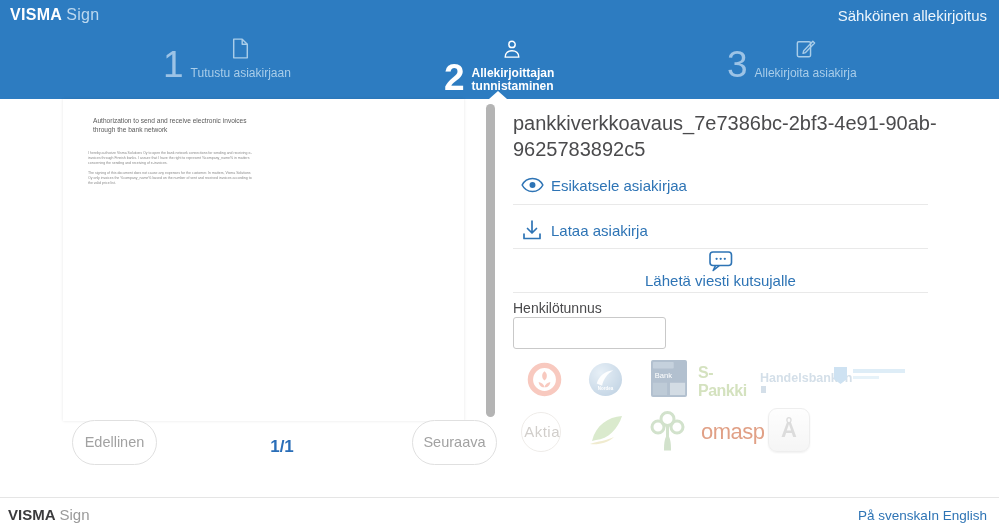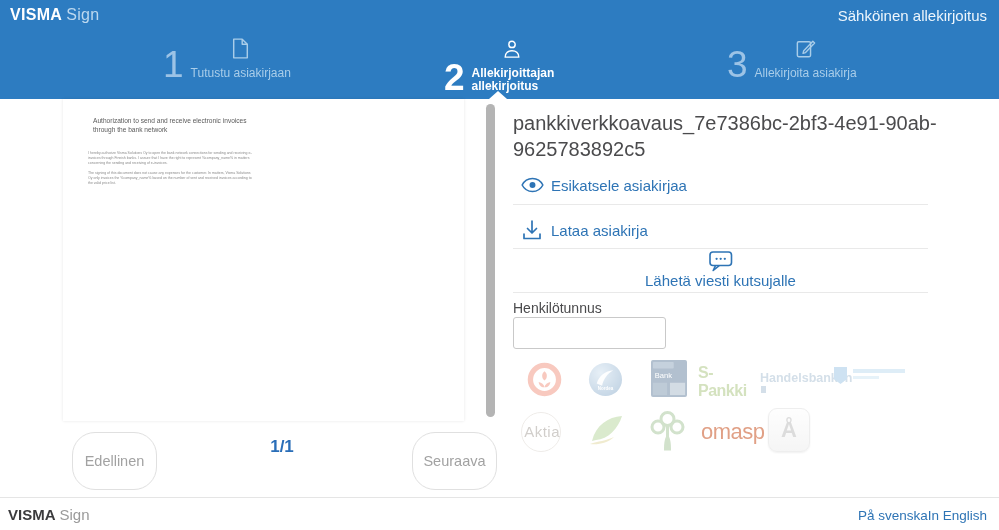--- a/index.html
+++ b/index.html
@@ -29,21 +29,21 @@
            border-left:9px solid transparent; border-right:9px solid transparent; border-bottom:8px solid #ffffff; }
 
   
   .doc-page { position:absolute; left:63px; top:99px; width:401px; height:322px; background:#fff;
               box-shadow:0 0 3px rgba(0,0,0,.10); }
   .doc-heading { position:absolute; left:30px; top:18px; width:172px; font-size:6.6px; line-height:8.5px; color:#5a5a5a; }
   .doc-body { position:absolute; left:25px; top:52px; width:168px; }
   .doc-body p { font-size:3.5px; line-height:5px; color:#8a8a8a; margin-bottom:5px; }
   .scrollbar { position:absolute; left:486px; top:104px; width:9px; height:313px; background:#b4b4b4; border-radius:5px; }
 
-  .nav-btn { position:absolute; top:432px; width:85px; height:58px; border-radius:23px; background:#fff;
+  .nav-btn { position:absolute; top:420px; width:85px; height:45px; border-radius:23px; background:#fff;
              border:1px solid #e0e0e0; color:#a2a2a2; font-size:14.5px; font-family:"Liberation Sans",sans-serif;
              text-align:center; line-height:43px; cursor:pointer; }
   .prev { left:72px; } .next { left:412px; }
   .page-ind { position:absolute; left:252px; top:437px; width:60px; text-align:center;
               color:#2a6eb8; font-size:17px; font-weight:600; }
 
   
   .title { position:absolute; left:513px; top:110px; width:450px; font-size:20px; line-height:26px; color:#4b4b4d; }
   .action { position:absolute; left:513px; width:415px; height:44px; display:flex; align-items:center; cursor:pointer; }
   .action .aicon { width:38px; display:flex; justify-content:center; }
@@ -114,21 +114,21 @@
 
     <div class="step step2 active">
       <span class="num">2</span>
       <div class="body">
         <span class="icon">
           <svg width="20" height="21" viewBox="0 0 22 22">
               <path d="M7.5 6.5a3.5 3.5 0 1 1 7 0c0 2-1 3.5-3.5 3.5S7.5 8.5 7.5 6.5z" fill="none" stroke="currentColor" stroke-width="1.6"></path>
               <path d="M3.5 20.5c0-4.5 3.4-7 7.5-7s7.5 2.5 7.5 7z" fill="none" stroke="currentColor" stroke-width="1.6" stroke-linejoin="round"></path>
             </svg>
         </span>
-        <span class="lbl">Allekirjoittajan allekirjoitus</span>
+        <span class="lbl">Allekirjoittajan tunnistaminen</span>
       </div>
     </div>
 
     <div class="step step3">
       <span class="num">3</span>
       <div class="body">
         <span class="icon">
           <svg width="20" height="21" viewBox="0 0 22 22">
               <rect x="1.5" y="3.5" width="14.5" height="16.5" rx="1.5" fill="none" stroke="currentColor" stroke-width="1.6"></rect>
               <path d="M8.5 13.5L18.5 3l2 2-10 10.5-2.8.8z" fill="none" stroke="currentColor" stroke-width="1.5" stroke-linejoin="round"></path>

